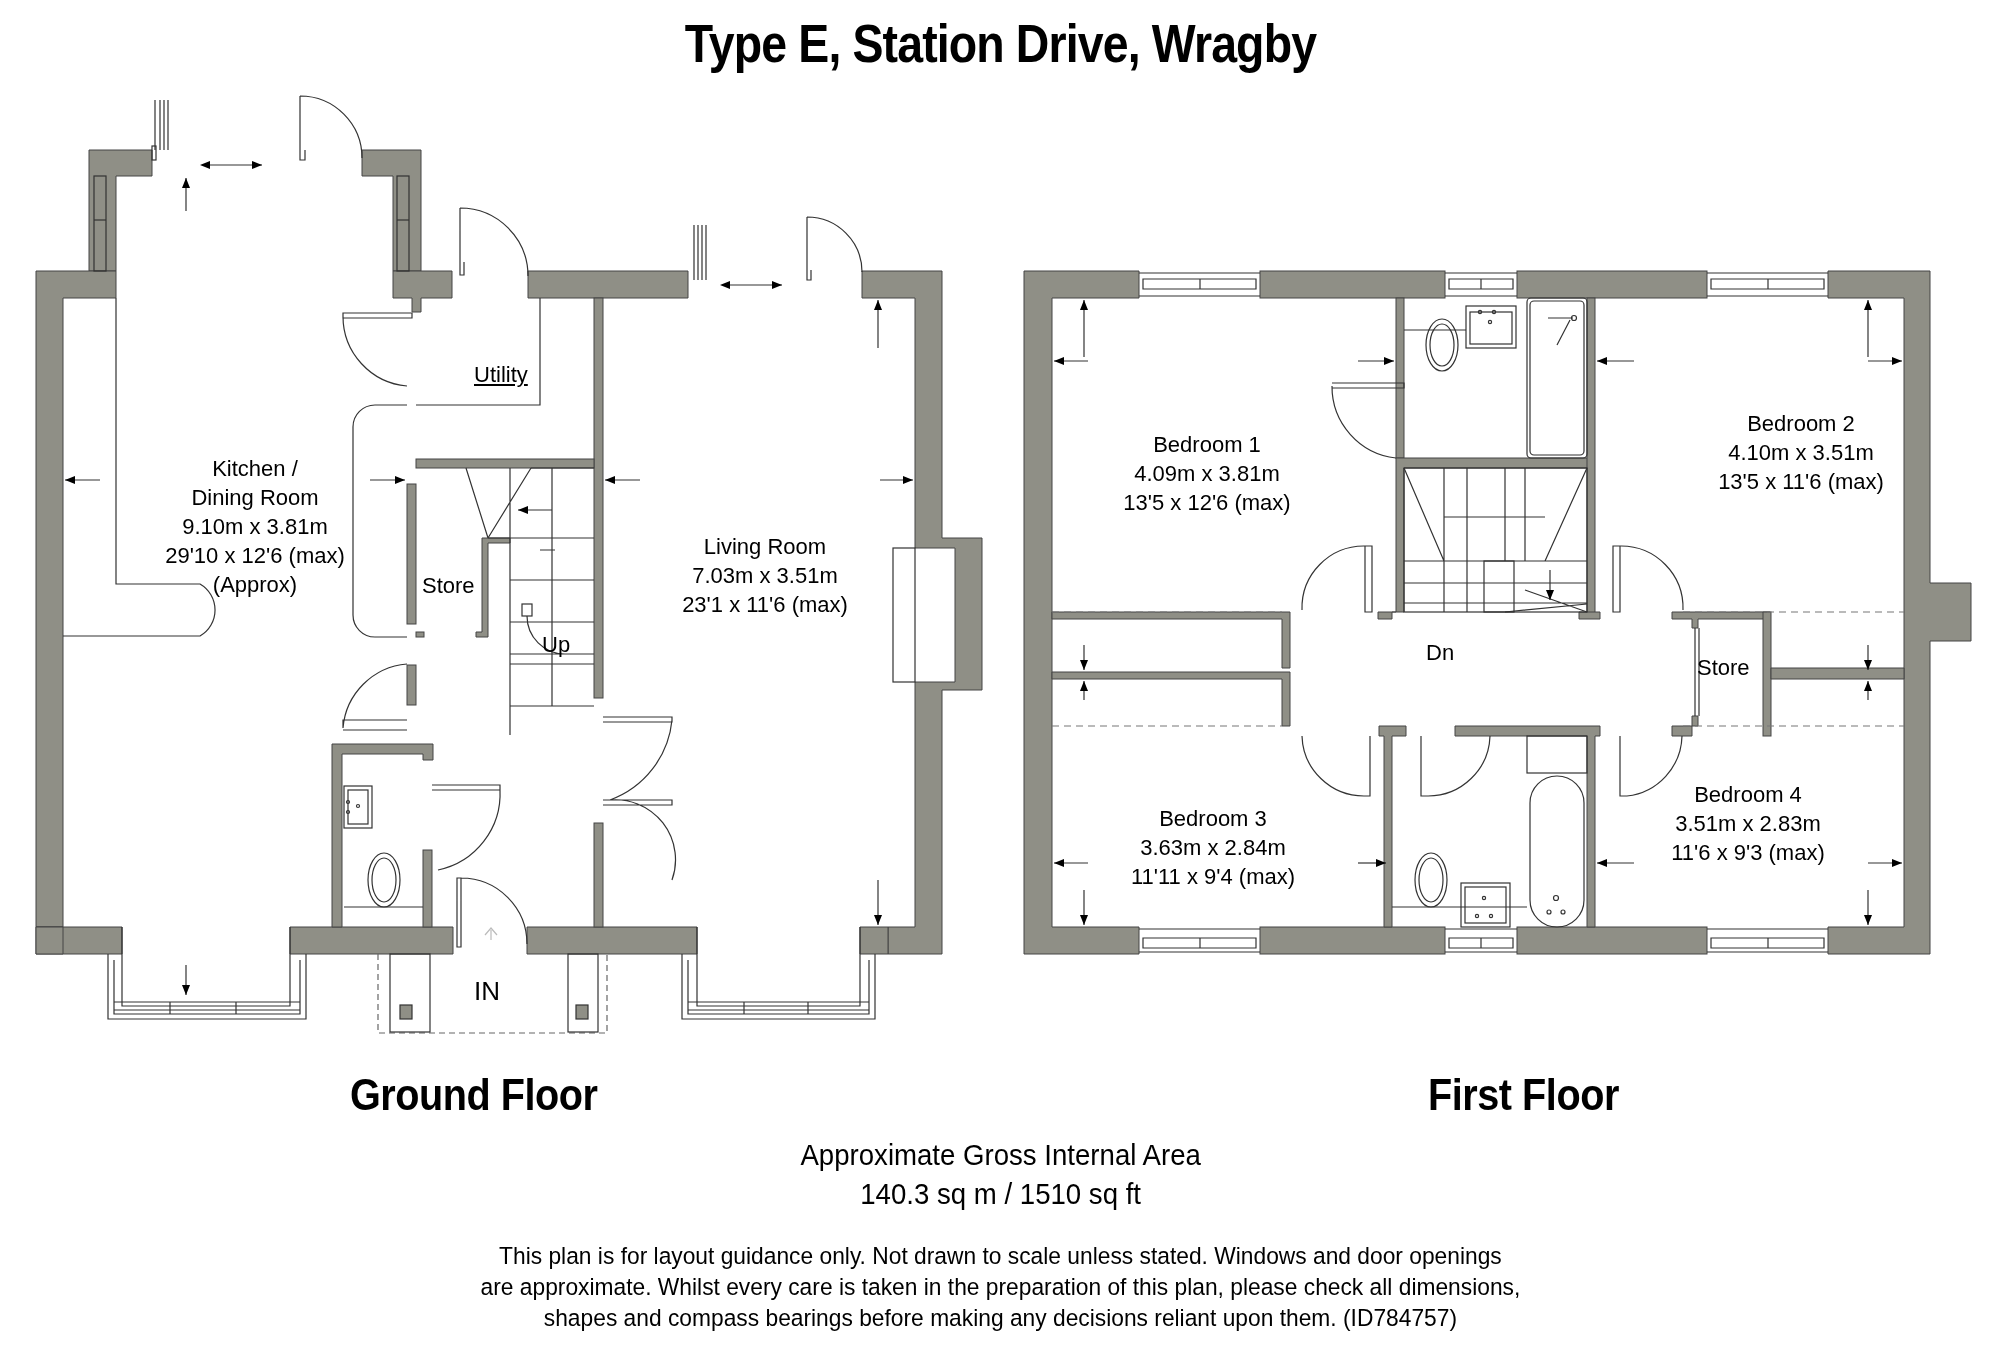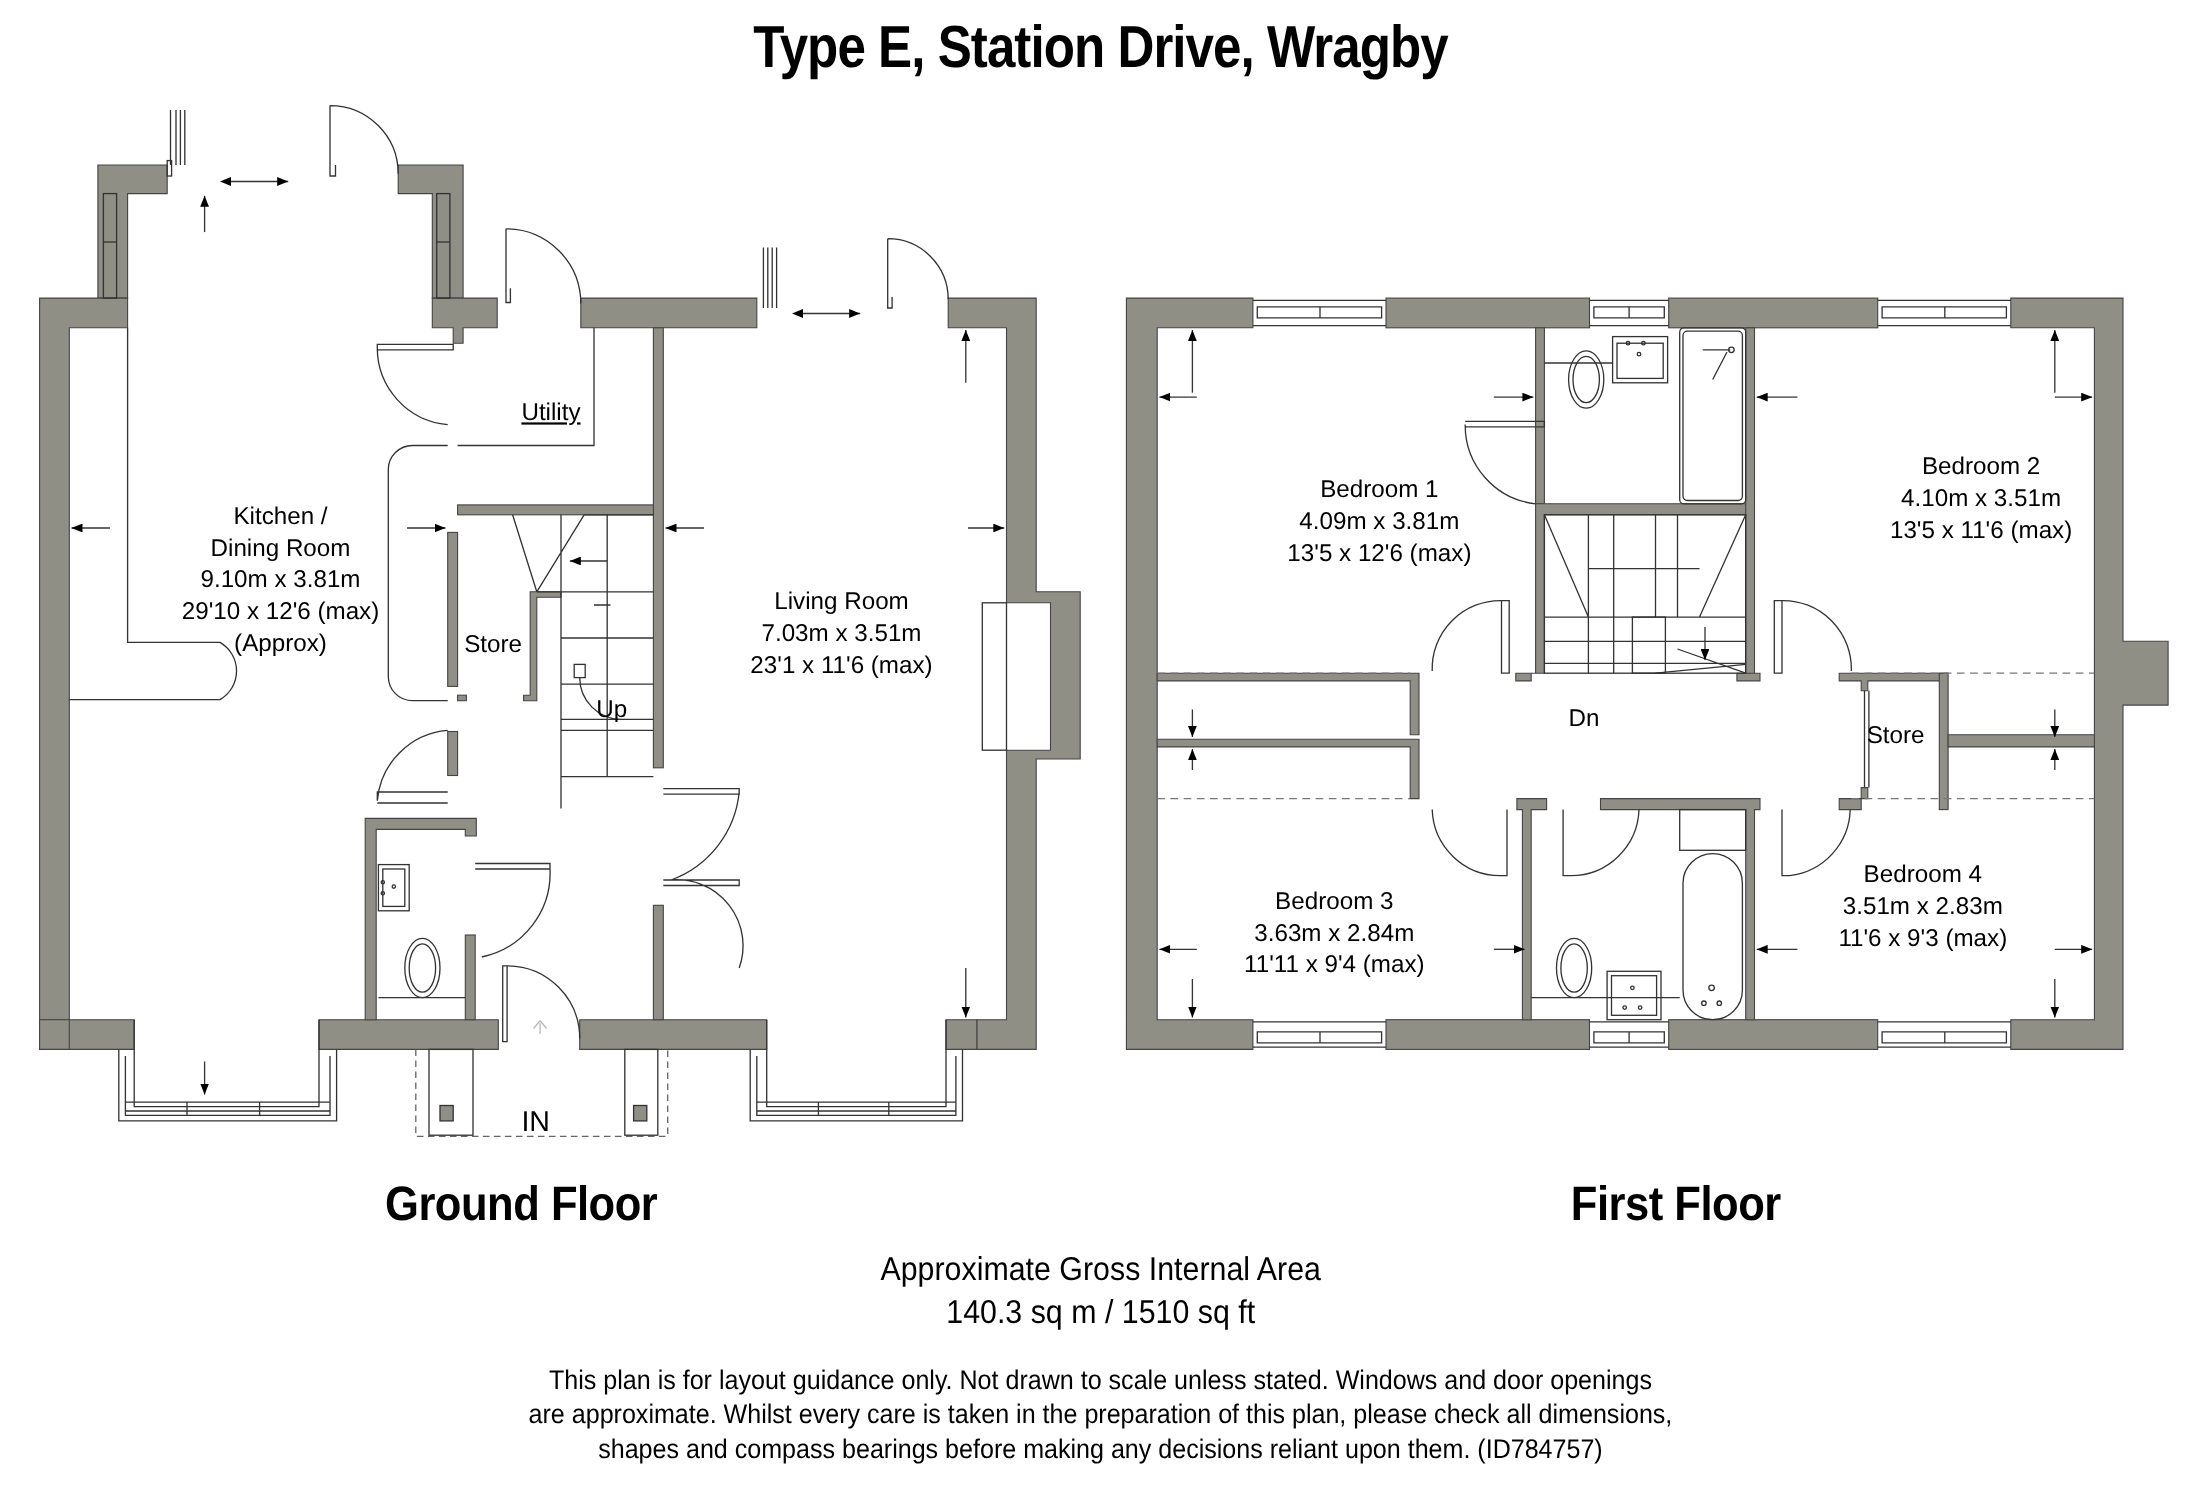--- a/index.html
+++ b/index.html
@@ -241,23 +241,23 @@
   <span>(Approx)</span>
 </div>
 <div class="room-label" style="left:765px; top:532px;">
   <span>Living Room</span>
   <span>7.03m x 3.51m</span>
   <span>23'1 x 11'6 (max)</span>
 </div>
 <div class="small-label" style="left:474px; top:362px;text-decoration:underline;">Utility</div>
 <div class="small-label" style="left:422px; top:573px;">Store</div>
 <div class="small-label" style="left:542px; top:632px;">Up</div>
-<div class="in-label" style="left:474px; top:1004px;">IN</div>
-
-<div class="room-label" style="left:1254px; top:430px;text-align:center;">
+<div class="in-label" style="left:474px; top:976px;">IN</div>
+
+<div class="room-label" style="left:1207px; top:430px;text-align:center;">
   <span>Bedroom 1</span>
   <span>4.09m x 3.81m</span>
   <span>13'5 x 12'6 (max)</span>
 </div>
 <div class="room-label" style="left:1755px; top:409px;margin-left:46px;">
   <span>Bedroom 2</span>
   <span>4.10m x 3.51m</span>
   <span>13'5 x 11'6 (max)</span>
 </div>
 <div class="room-label" style="left:1213px; top:761px;margin-top:43px;">

